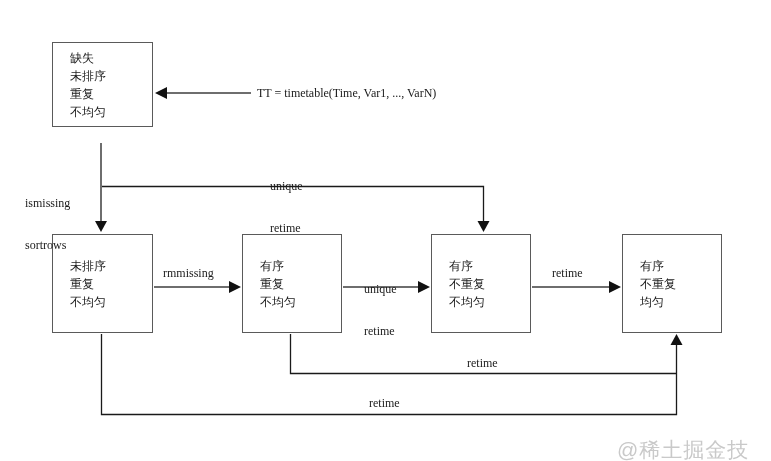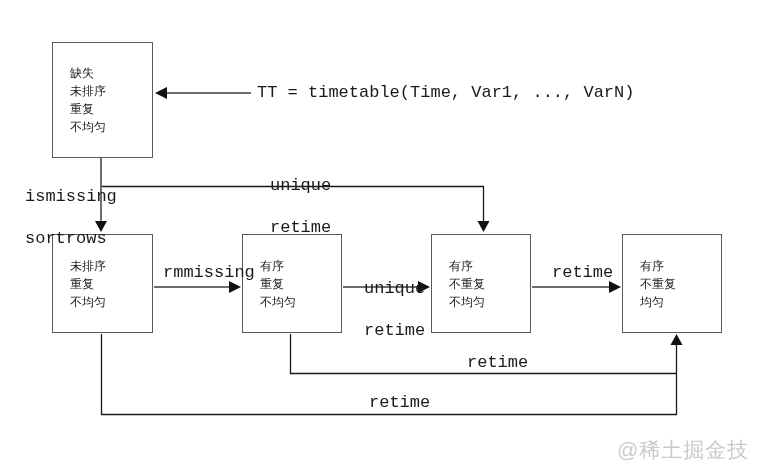--- a/index.html
+++ b/index.html
@@ -30,36 +30,36 @@
     display: flex;
     flex-direction: column;
     justify-content: center;
     align-items: flex-start;
     padding-left: 17px;
     font-size: 12px;
     line-height: 18px;
     color: #1a1a1a;
     font-family: "DejaVu Sans", sans-serif;
   }
-  .box-initial        { left: 52px;  top: 42px;  width: 101px; height: 116px; }
+  .box-initial        { left: 52px;  top: 42px;  width: 101px; height: 85px; }
   .box-unsorted       { left: 52px;  top: 234px; width: 101px; height: 99px; }
   .box-sorted-dup     { left: 242px; top: 234px; width: 100px; height: 99px; }
   .box-sorted-unique  { left: 431px; top: 234px; width: 100px; height: 99px; }
   .box-sorted-uniform { left: 622px; top: 234px; width: 100px; height: 99px; }
   .label {
     position: absolute;
-    font-family: Liberation Mono, monospace;
-    font-size: 17px;
+    font-family: Liberation Serif, serif;
+    font-size: 12px;
     line-height: 14px;
     color: #1a1a1a;
     white-space: pre;
   }
   .label span { display: block; }
   .lbl-tt            { left: 257px; top: 86px; }
-  .lbl-missing       { left: 25px;  top: 162px; }
+  .lbl-missing       { left: 25px;  top: 168px; }
   .lbl-uniq-top      { left: 270px; top: 151px; }
   .lbl-sortrows      { left: 163px; top: 266px; }
   .lbl-uniq-mid      { left: 364px; top: 254px; }
   .lbl-retime-cd     { left: 552px; top: 266px; }
   .lbl-retime-upper  { left: 467px; top: 356px; }
   .lbl-retime-lower  { left: 369px; top: 396px; }
   .watermark {
     position: absolute;
     left: 617px;
     top: 436px;

